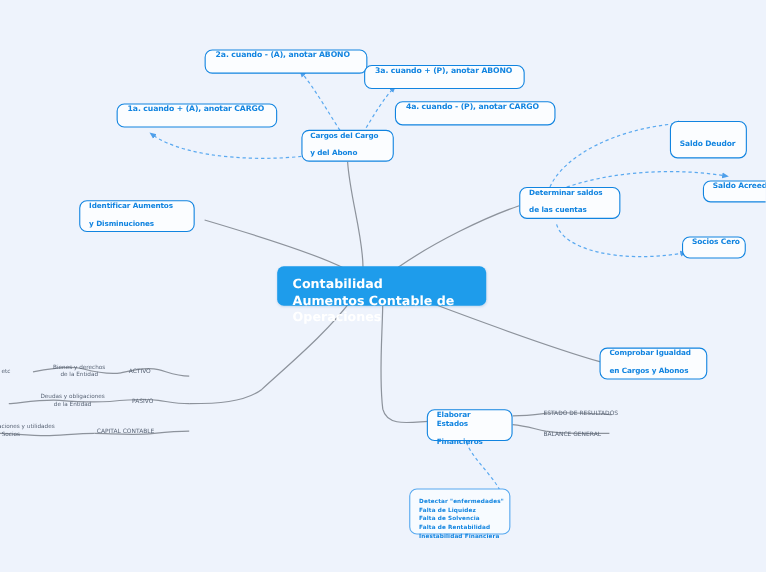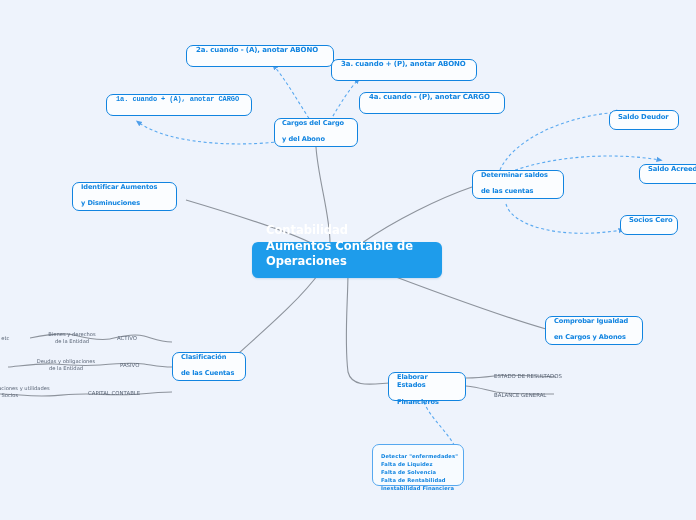--- a/index.html
+++ b/index.html
@@ -52,21 +52,21 @@
   }
   .node-center {
     position: absolute;
     box-sizing: border-box;
     background: #1e9ceb;
     border: none;
     border-radius: 6px;
     color: #ffffff;
     font-weight: bold;
     display: flex;
-    align-items: flex-end;
+    align-items: flex-start;
     padding: 9px 14px;
     line-height: 1.32;
     font-size: 11.5px;
     box-shadow: 0 1px 2px rgba(30,110,180,0.18);
   }
   .plain-label {
     position: absolute;
     color: #5a6576;
     font-family: "DejaVu Sans", "Liberation Sans", sans-serif;
     white-space: nowrap;
@@ -141,21 +141,21 @@
     </span>
   </div>
 
   <div class="node two-line" style="left:274px; top:118px; width:84px; height:29px; font-size:6.6px; padding:0 7px;">
     <span>
       <span>Cargos del Cargo</span><br>
       <span>y del Abono</span>
     </span>
   </div>
 
-  <div class="node" style="left:106px; top:94px; width:146px; height:22px; font-size:7px; padding:0 9px;font-family:Liberation Mono, monospace;">
+  <div class="node" style="left:106px; top:94px; width:146px; height:22px; font-size:7px; padding:0 9px;">
     <span>1a. cuando + (A), anotar CARGO</span>
   </div>
 
   <div class="node" style="left:186px; top:45px; width:148px; height:22px; font-size:7px; padding:0 9px;">
     <span>2a. cuando - (A), anotar ABONO</span>
   </div>
 
   <div class="node" style="left:331px; top:59px; width:146px; height:22px; font-size:7px; padding:0 9px;">
     <span>3a. cuando + (P), anotar ABONO</span>
   </div>
@@ -171,45 +171,39 @@
     </span>
   </div>
 
   <div class="node two-line" style="left:72px; top:182px; width:105px; height:29px; font-size:6.6px; padding:0 8px;">
     <span>
       <span>Identificar Aumentos</span><br>
       <span>y Disminuciones</span>
     </span>
   </div>
 
-  <div class="node" style="left:609px; top:110px; width:70px; height:20px; font-size:6.8px; padding:2px 8px;">
+  <div class="node" style="left:609px; top:110px; width:70px; height:20px; font-size:6.8px; padding:16px 8px;">
     <span>Saldo Deudor</span>
   </div>
 
   <div class="node" style="left:639px; top:164px; width:74px; height:20px; font-size:6.8px; padding:0 8px;">
     <span>Saldo Acreedor</span>
   </div>
 
   <div class="node" style="left:620px; top:215px; width:58px; height:20px; font-size:6.8px; padding:0 8px;">
     <span>Socios Cero</span>
   </div>
 
   <div class="node two-line" style="left:545px; top:316px; width:98px; height:29px; font-size:6.6px; padding:0 8px;">
     <span>
       <span>Comprobar Igualdad</span><br>
       <span>en Cargos y Abonos</span>
     </span>
   </div>
 
-  <div class="node two-line" style="left:172px; top:352px; width:74px; height:29px; font-size:6.6px; padding:0 8px;">
-    <span>
-      <span>Clasificación</span><br>
-      <span>de las Cuentas</span>
-    </span>
-  </div>
 
   <div class="plain-label" style="left:117px; top:335px; font-size:5.4px;">ACTIVO</div>
   <div class="plain-label" style="left:120px; top:362px; font-size:5.4px;">PASIVO</div>
   <div class="plain-label" style="left:88px; top:390px; font-size:5.4px;">CAPITAL CONTABLE</div>
 
   <div class="plain-label center-al" style="left:34px; top:331px; width:76px; font-size:5.2px;">
     <span>Bienes y derechos</span><br>
     <span>de la Entidad</span>
   </div>
 

